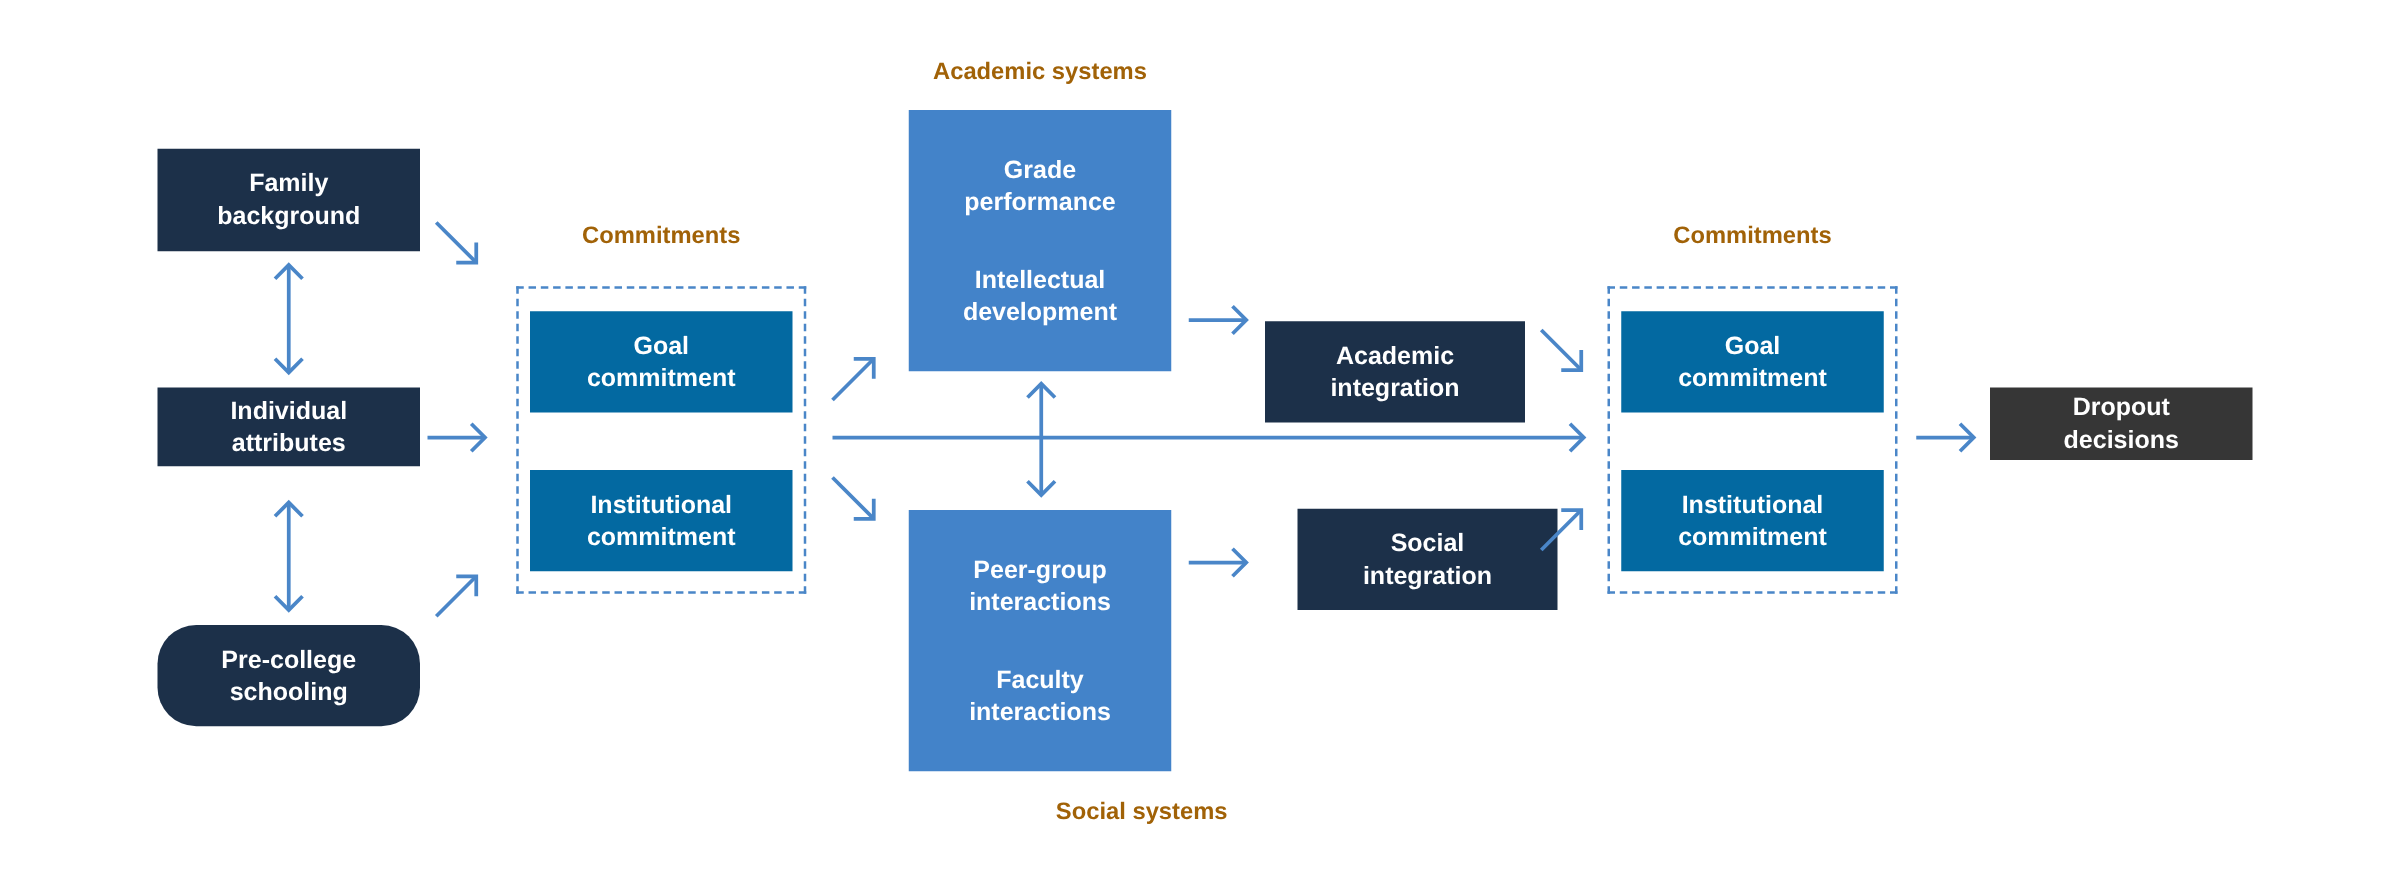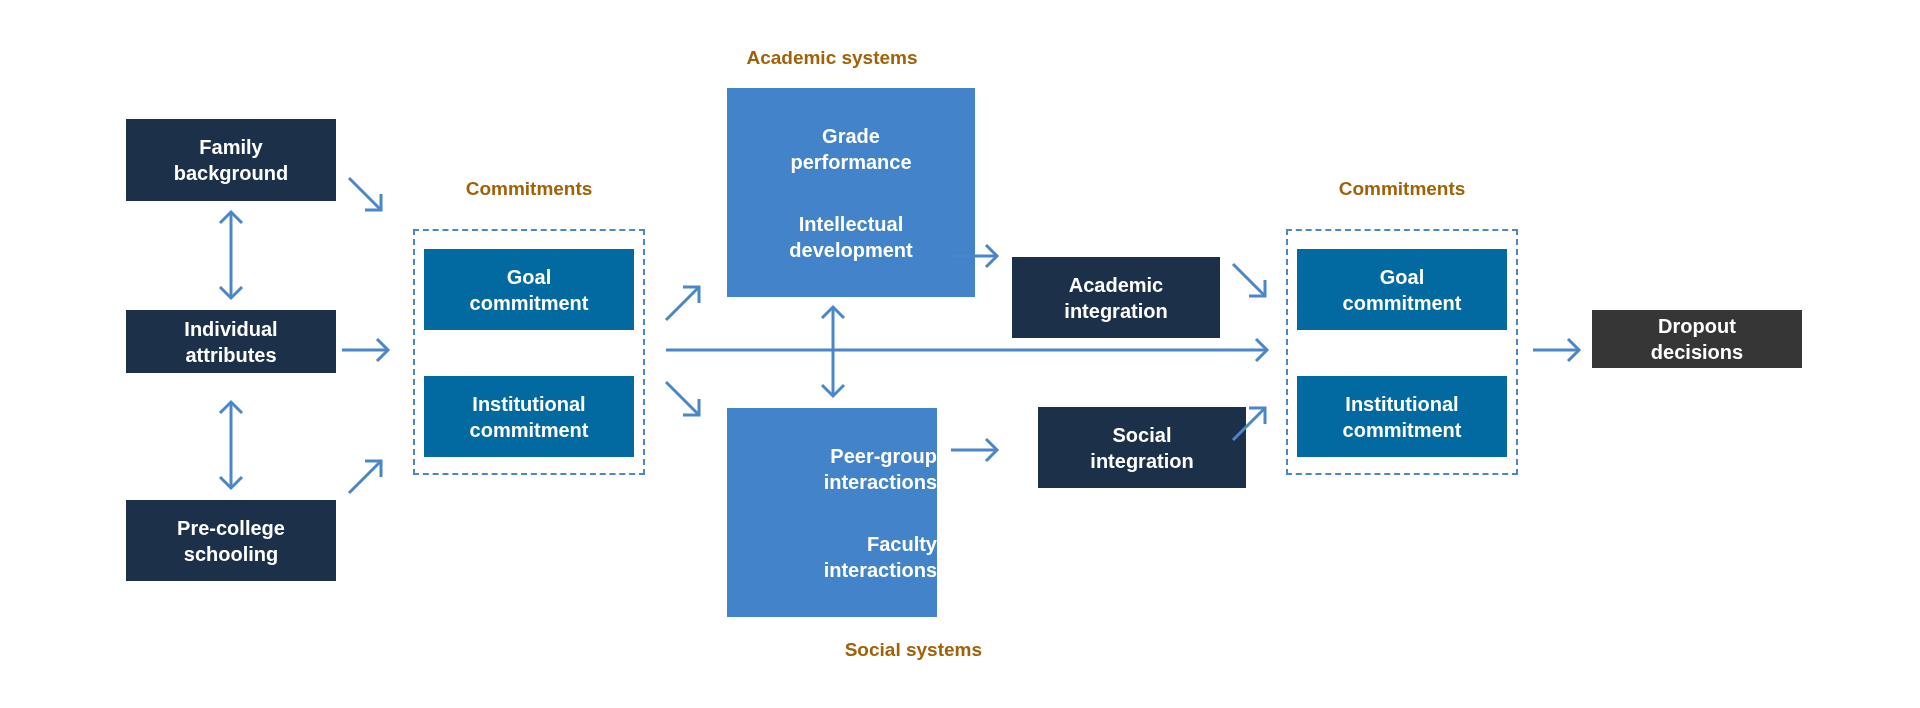--- a/index.html
+++ b/index.html
@@ -23,46 +23,46 @@
 <body>
 
 <div class="box dark" style="left:126px;top:119px;width:210px;height:82px;">
   <span>Family</span>
   <span>background</span>
 </div>
 <div class="box dark" style="left:126px;top:310px;width:210px;height:63px;">
   <span>Individual</span>
   <span>attributes</span>
 </div>
-<div class="box dark" style="left:126px;top:500px;width:210px;height:81px;">
+<div class="box dark" style="left:126px;top:500px;width:210px;height:81px;border-radius:31px;">
   <span>Pre-college</span>
   <span>schooling</span>
 </div>
 
 <div class="title" style="left:379px;top:177px;">Commitments</div>
 <div class="dashed" style="left:413px;top:229px;width:232px;height:246px;"></div>
 <div class="box mid" style="left:424px;top:249px;width:210px;height:81px;">
   <span>Goal</span>
   <span>commitment</span>
 </div>
 <div class="box mid" style="left:424px;top:376px;width:210px;height:81px;">
   <span>Institutional</span>
   <span>commitment</span>
 </div>
 
 <div class="title" style="left:682px;top:46px;">Academic systems</div>
-<div class="box light" style="left:727px;top:88px;width:248px;height:209px;">
+<div class="box light" style="left:727px;top:88px;width:210px;height:209px;">
   <span>Grade</span>
   <span>performance</span>
   <div class="gap"></div>
   <span>Intellectual</span>
   <span>development</span>
 </div>
 
-<div class="box light" style="left:727px;top:408px;width:210px;height:209px;align-items:flex-end;">
+<div class="box light" style="left:727px;top:408px;width:210px;height:209px;">
   <span>Peer-group</span>
   <span>interactions</span>
   <div class="gap"></div>
   <span>Faculty</span>
   <span>interactions</span>
 </div>
 <div class="title" style="left:682px;top:638px;text-align:right;">Social systems</div>
 
 <div class="box dark" style="left:1012px;top:217px;width:208px;height:81px;margin-top:40px;">
   <span>Academic</span>

